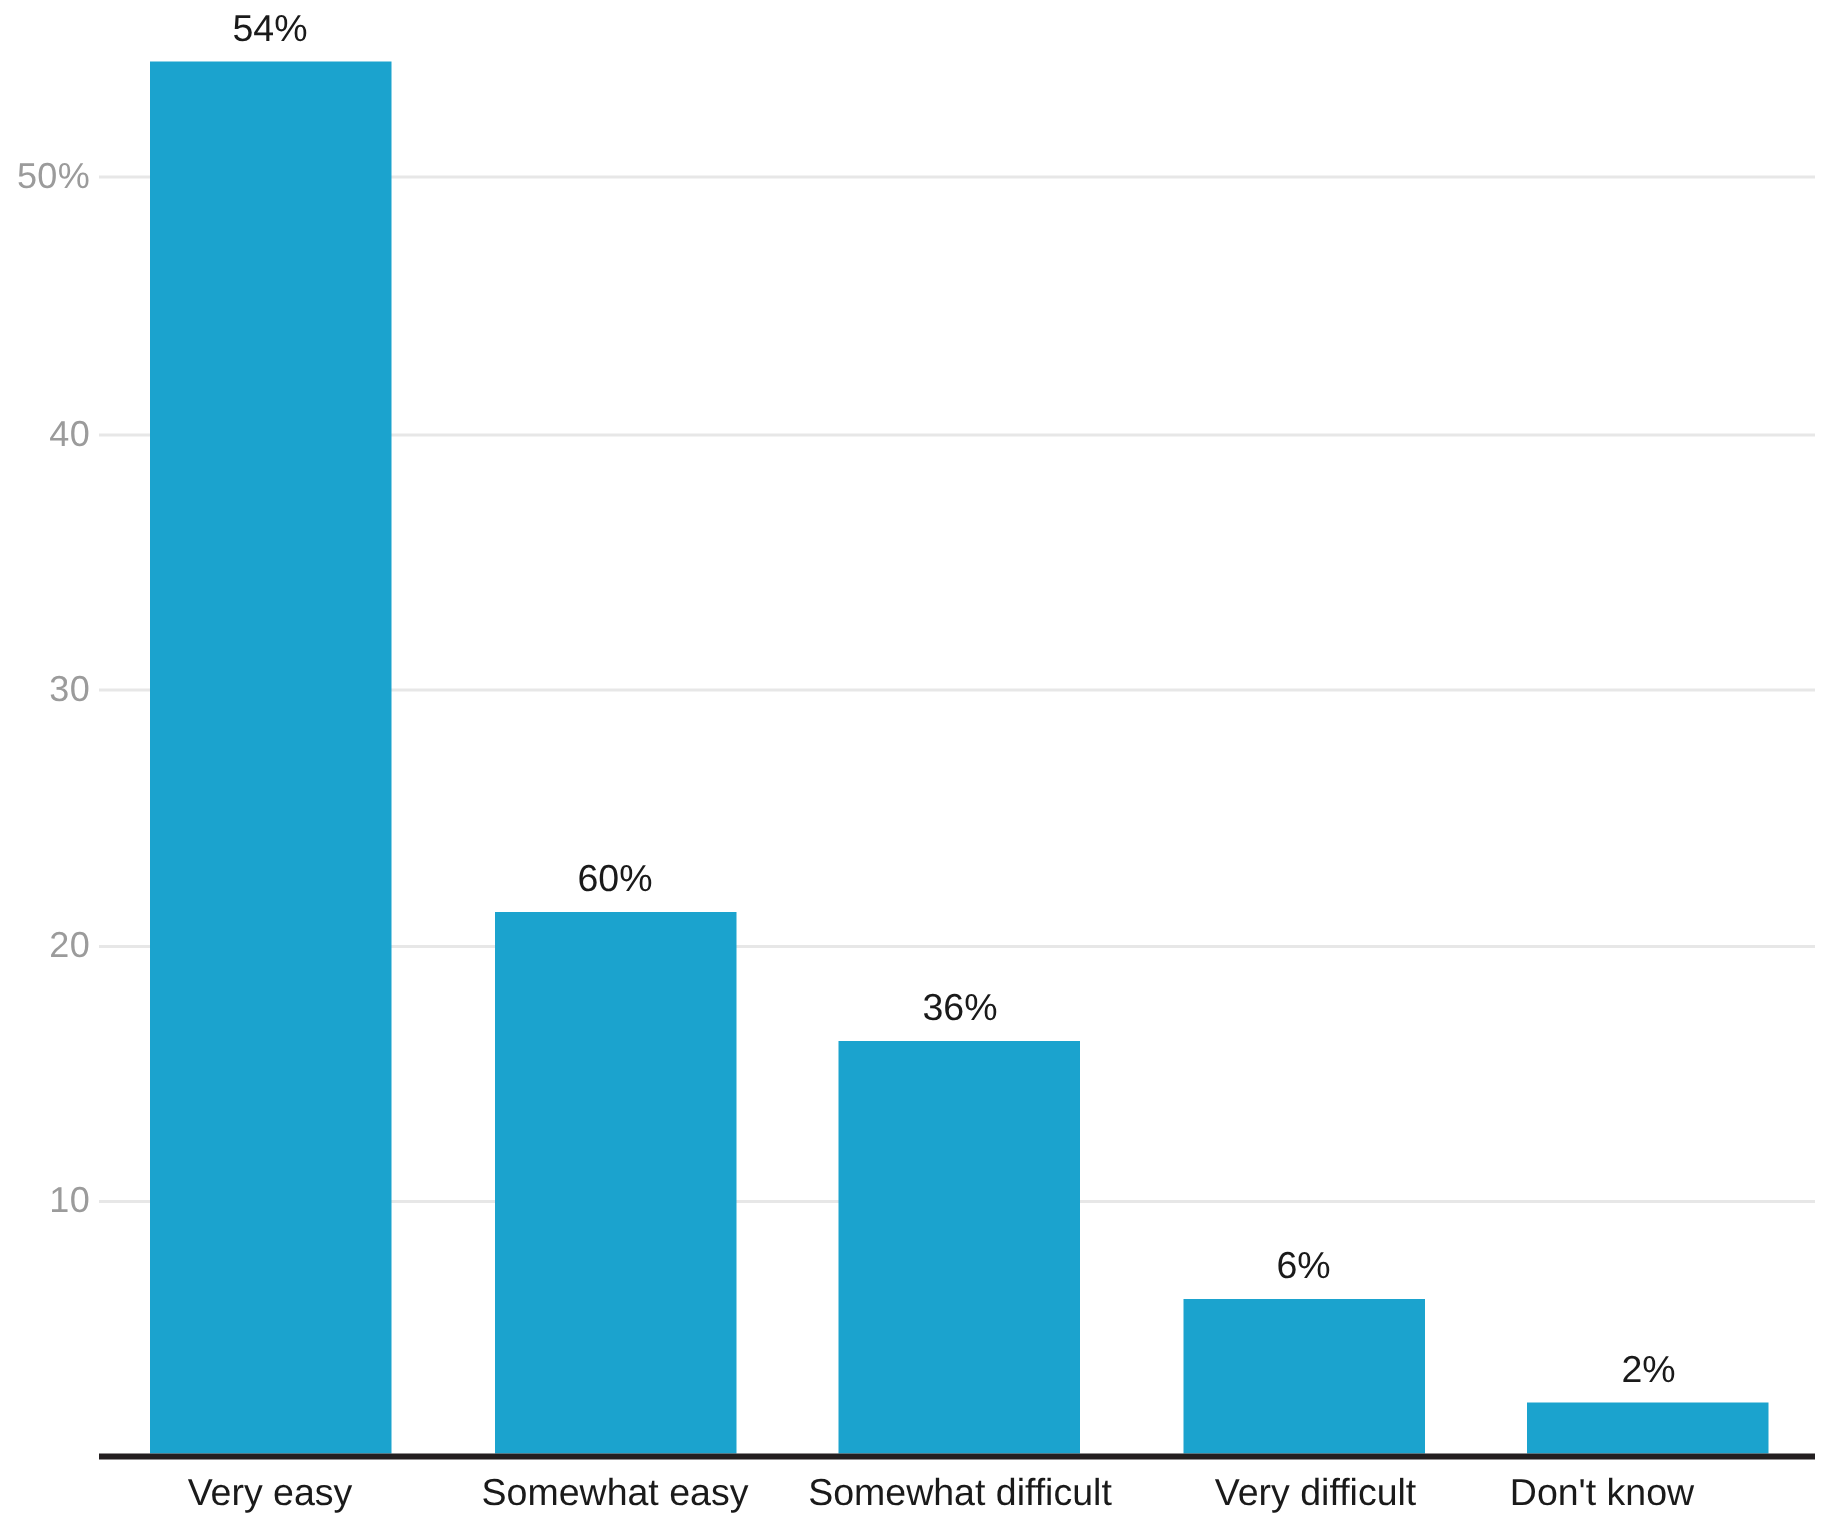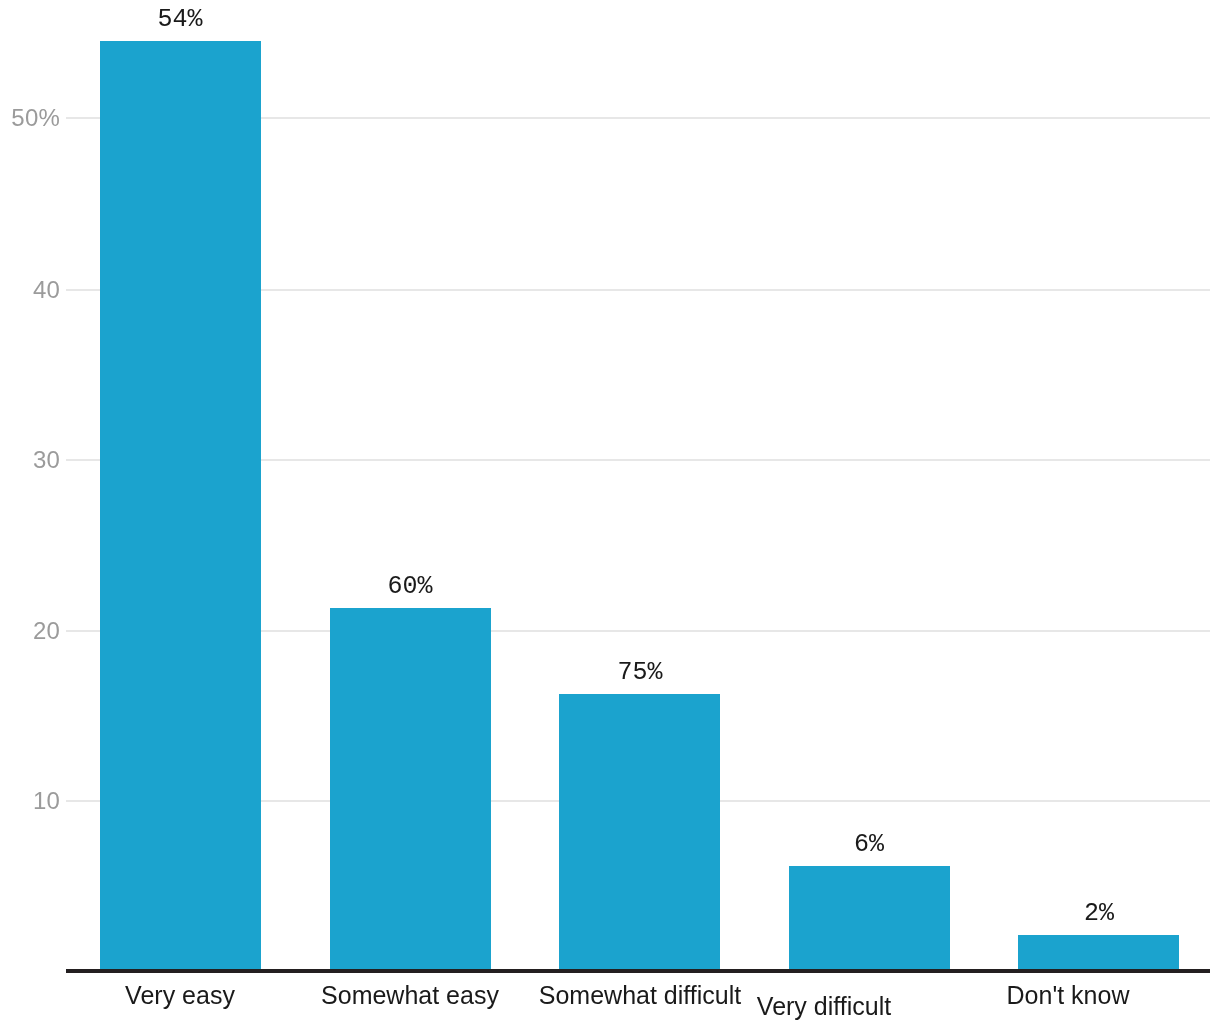--- a/index.html
+++ b/index.html
@@ -61,21 +61,21 @@
   .bar {
     position: absolute;
     background: #1ba3ce;
     bottom: 51px; 
   }
   
   .bar-value {
     position: absolute;
     color: #1a1a1a;
     font-size: 25px;
-    font-family: Liberation Mono, monospace;
+    font-family: Liberation Sans, sans-serif;
     text-align: center;
     white-space: nowrap;
     transform: translateX(-50%);
   }
   
   .xtick-label {
     position: absolute;
     top: 981px;
     color: #1a1a1a;
     font-size: 25px;
@@ -105,26 +105,26 @@
     <div class="ytick-label" style="top:801px;">10</div>
 
     <div class="bar" style="left:100px; width:161px; height:928px;"></div>
     <div class="bar" style="left:330px; width:161px; height:361px;"></div>
     <div class="bar" style="left:559px; width:161px; height:275px;"></div>
     <div class="bar" style="left:789px; width:161px; height:103px;"></div>
     <div class="bar" style="left:1018px; width:161px; height:34px;"></div>
 
     <div class="bar-value" style="left:180px; top:5px;">54%</div>
     <div class="bar-value" style="left:410px; top:572px;">60%</div>
-    <div class="bar-value" style="left:640px; top:658px;">75%</div>
+    <div class="bar-value" style="left:640px; top:658px;">36%</div>
     <div class="bar-value" style="left:869px; top:830px;">6%</div>
     <div class="bar-value" style="left:1099px; top:899px;">2%</div>
 
     <div class="axis-line"></div>
 
     <div class="xtick-label" style="left:180px;">Very easy</div>
     <div class="xtick-label" style="left:410px;">Somewhat easy</div>
     <div class="xtick-label" style="left:640px;">Somewhat difficult</div>
-    <div class="xtick-label" style="left:824px;margin-top:11px;">Very difficult</div>
+    <div class="xtick-label" style="left:877px;">Very difficult</div>
     <div class="xtick-label" style="left:1068px;">Don't know</div>
 
   </div>
 </div>
 
 </body></html>

